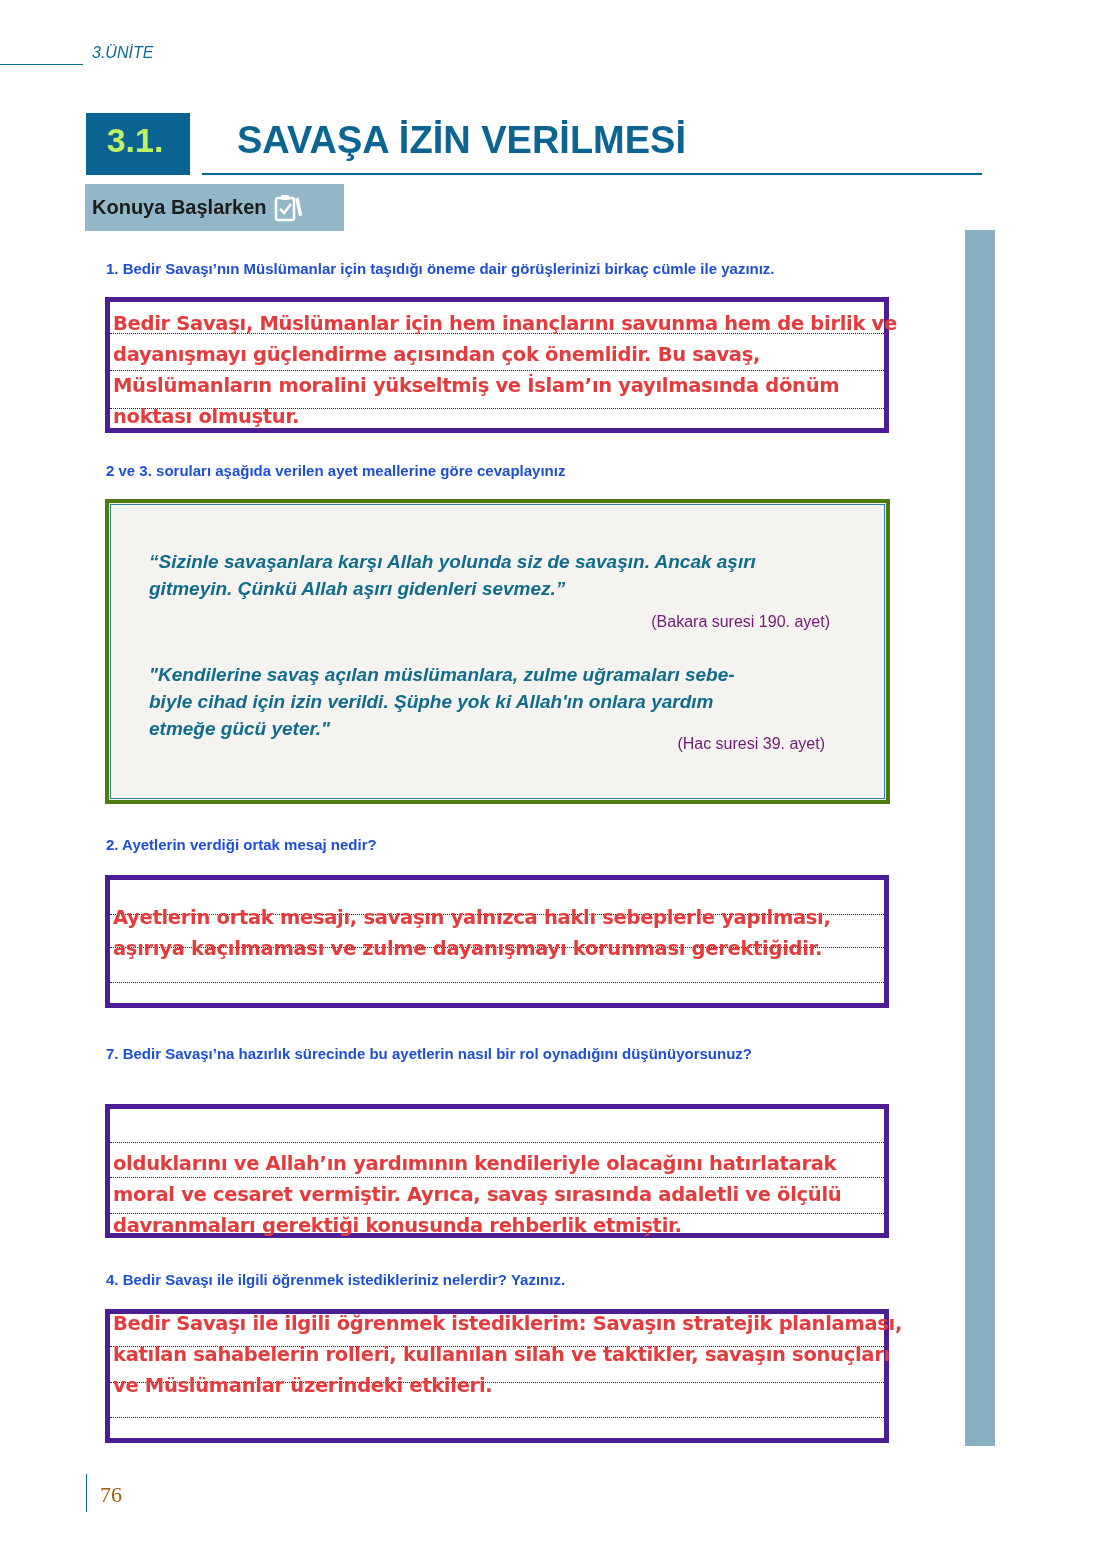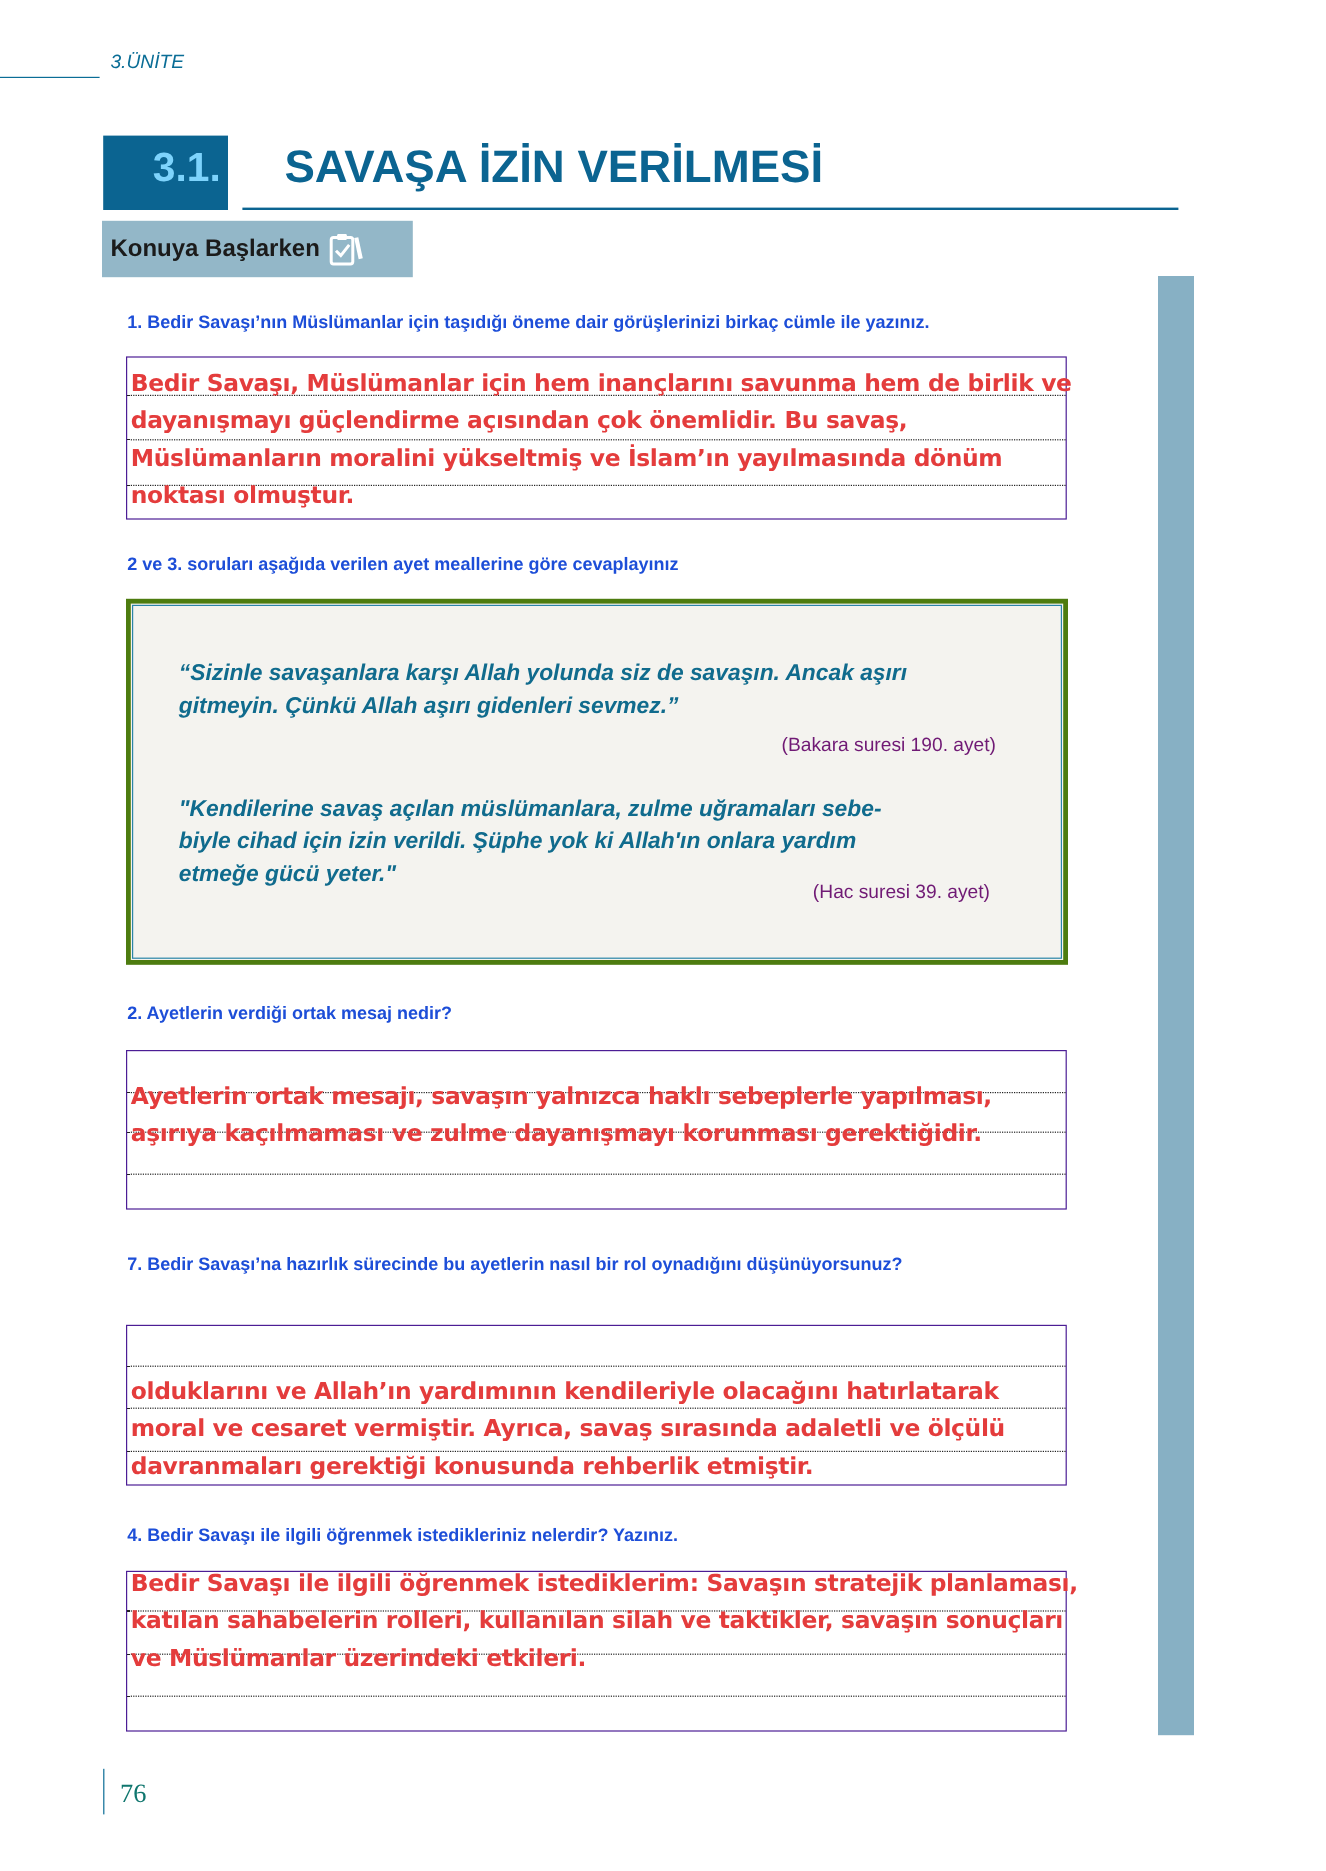--- a/index.html
+++ b/index.html
@@ -5,48 +5,48 @@
     html, body { margin: 0; padding: 0; }
     body {
       width: 1105px; height: 1559px; position: relative; background: #ffffff;
       font-family: "Liberation Sans", sans-serif; overflow: hidden;
     }
     .abs { position: absolute; }
     .unit-line { left: 0; top: 64px; width: 83px; height: 1px; background: #0a6d96; }
     .unit-label { left: 92px; top: 44px; font-size: 16px; font-style: italic; color: #0a6d96; }
     .sec-num-box {
       left: 86px; top: 113px; width: 104px; height: 62px; background: #0b6491;
-      color: #7dd3fc; font-weight: bold; font-size: 34px; text-align: right;
+      color: #bef264; font-weight: bold; font-size: 34px; text-align: center;
       box-sizing: border-box; padding-right: 6px; line-height: 54px;
     }
     .sec-title { left: 200px; top: 113px; font-size: 38px; font-weight: bold; color: #0b6491; line-height: 54px; margin-left: 37px; }
     .title-underline { left: 202px; top: 173px; width: 780px; height: 2px; background: #0b6491; }
     .konuya {
       left: 85px; top: 184px; width: 259px; height: 47px; background: #93b7c8;
       display: flex; align-items: center; box-sizing: border-box; padding-left: 7px;
     }
     .konuya-text { font-size: 20px; font-weight: bold; color: #1b1b1b; }
     .konuya-icon { margin-left: 6px; width: 30px; height: 32px; }
     .side-bar { left: 965px; top: 230px; width: 30px; height: 1216px; background: #87b0c4; }
     .question { left: 106px; font-size: 15px; font-weight: bold; color: #1d4ed8; white-space: nowrap; }
-    .answer-box { left: 105px; width: 784px; border: 1px solid #4c1d95; box-sizing: border-box; }
+    .answer-box { left: 105px; width: 784px; border: 5px solid #4c1d95; box-sizing: border-box; }
     .dotline { position: absolute; left: 0; width: 100%; border-top: 1px dotted #222; }
     .answer {
       position: absolute; left: 3px; font-weight: bold; color: #e43c3c; white-space: pre;
       font-family: "DejaVu Sans", sans-serif; font-size: 19.5px; line-height: 31px;
       letter-spacing: -0.3px;
     }
     .verse-box {
       left: 105px; top: 499px; width: 785px; height: 305px; box-sizing: border-box;
       border: 4px solid #4d7c0f; background: #f4f3ef; outline: 1px solid #2a84a8; outline-offset: -6px;
     }
     .verse { position: absolute; left: 40px; font-size: 19px; font-weight: bold; font-style: italic; color: #106b8d; line-height: 27px; white-space: pre; }
     .verse-ref { position: absolute; font-size: 16px; color: #701a75; }
     .page-bar { left: 86px; top: 1474px; width: 1px; height: 38px; background: #0a6d96; }
-    .page-num { left: 100px; top: 1482px; font-family: "Liberation Serif", serif; font-size: 22px; color: #0f766e; }
+    .page-num { left: 100px; top: 1482px; font-family: "Liberation Serif", serif; font-size: 22px; color: #a16207; }
   </style>
 </head>
 <body>
 
 <div class="abs unit-line"></div>
 <div class="abs unit-label">3.ÜNİTE</div>
 
 <div class="abs sec-num-box">3.1.</div>
 <div class="abs sec-title">SAVAŞA İZİN VERİLMESİ</div>
 <div class="abs title-underline"></div>

